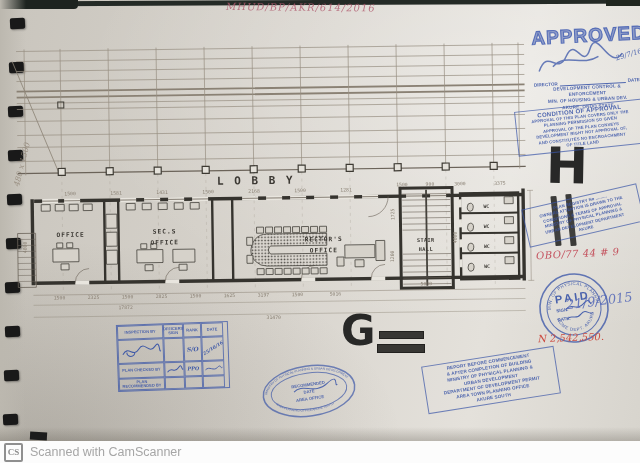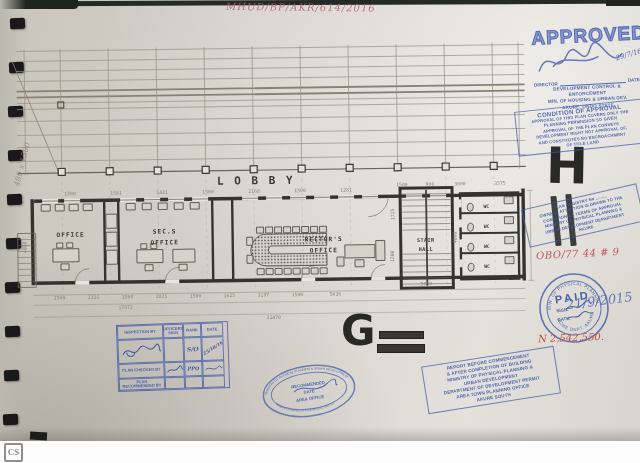--- a/index.html
+++ b/index.html
@@ -386,15 +386,16 @@
       <div class="insp-cell h11"></div>
       <div class="insp-cell h11"></div>
       <div class="insp-cell h11"></div>
     </div>
   </div>
 
   <div class="bottom-shade"></div>
   <div class="bottom-chip"></div>
   <div class="scanbar">
     <div class="cs-logo">CS</div>
+    <div class="scan-text">Scanned with CamScanner</div>
   </div>
 
 </div>
 
 </body></html>

